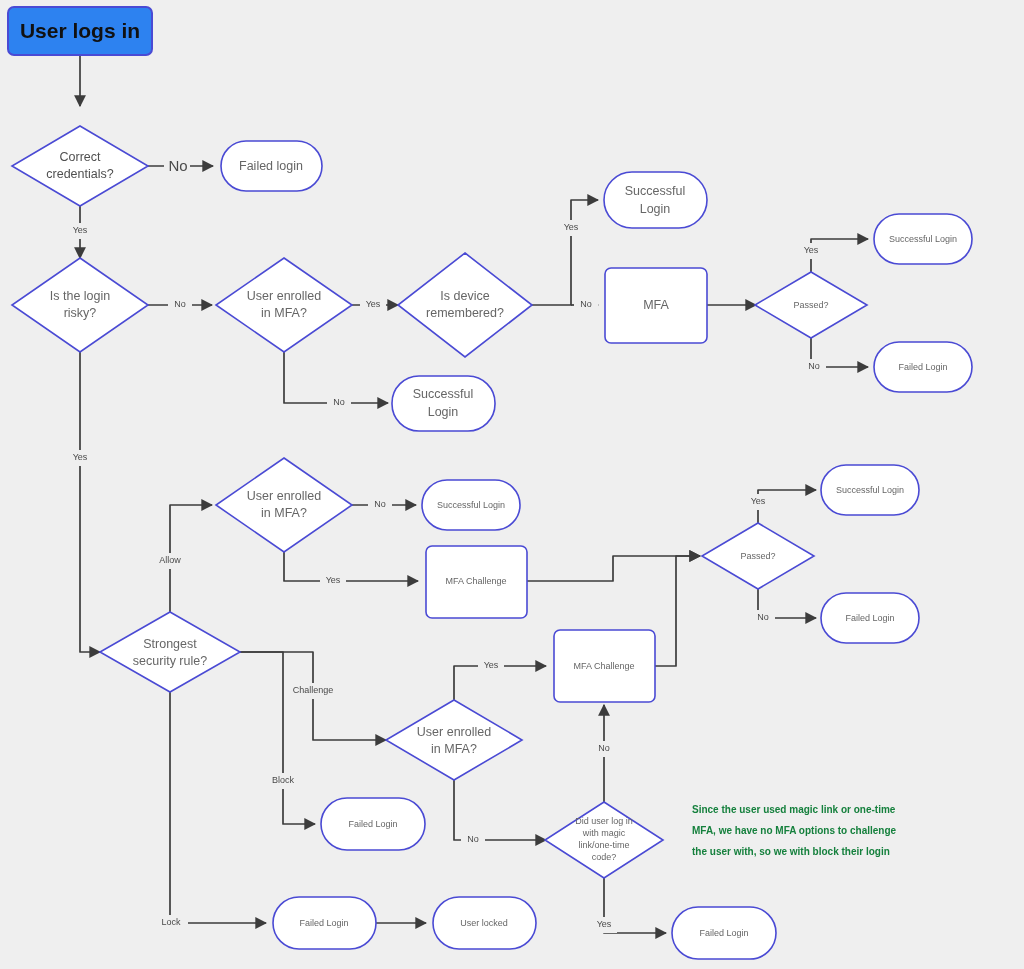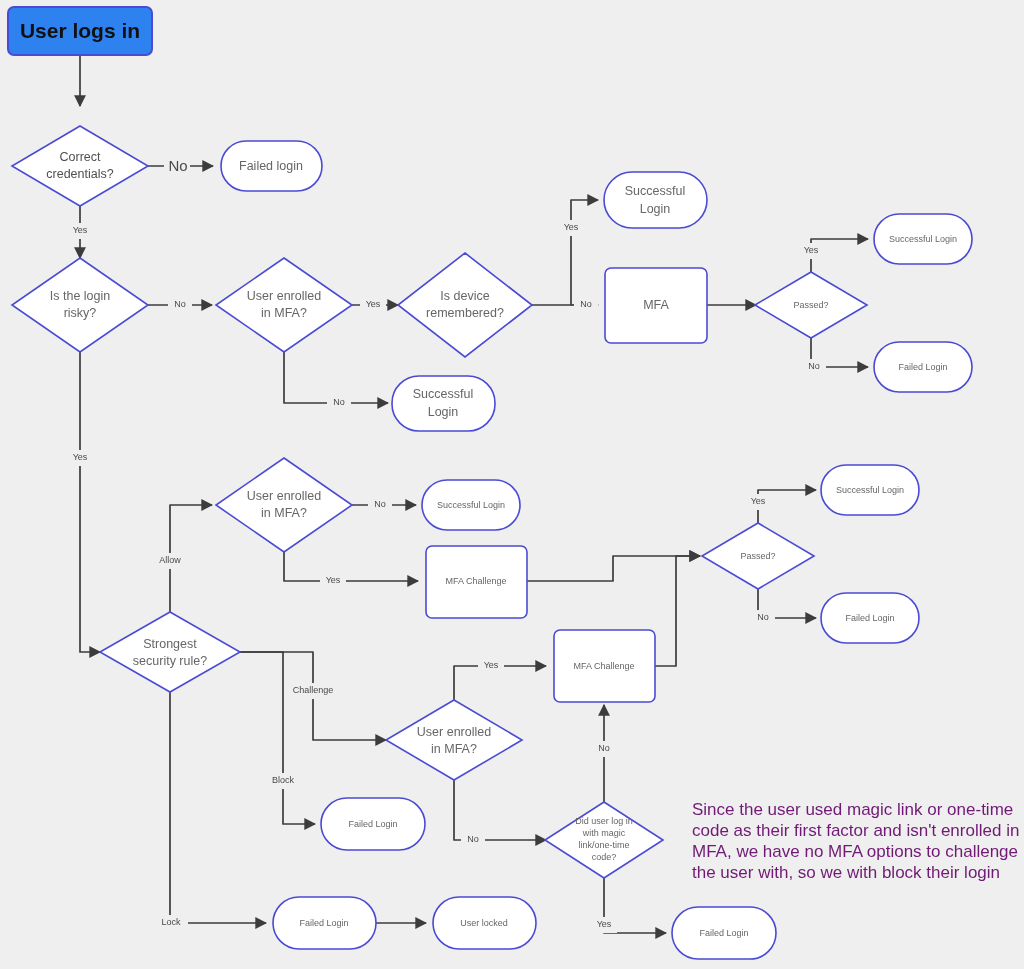--- a/index.html
+++ b/index.html
@@ -60,24 +60,24 @@
     fill: #4a4a4a;
     font-family: "Liberation Sans", sans-serif;
     text-anchor: middle;
     dominant-baseline: middle;
     font-size: 9px;
   }
   .edge-label.big { font-size: 15px; }
   .annotation {
     position: absolute;
     font-family: "Liberation Sans", sans-serif;
-    font-weight: normal;
-    font-size: 17px;
+    font-weight: bold;
+    font-size: 10px;
     line-height: 21px;
-    color: #701a75;
+    color: #15803d;
   }
 </style>
 </head>
 <body>
 
 <div id="canvas-wrap">
 
 <svg id="flow" viewBox="0 0 1024 969" xmlns="http://www.w3.org/2000/svg">
   <defs>
     <marker id="arrow" viewBox="0 0 10 10" refX="9" refY="5" markerWidth="7" markerHeight="7" orient="auto-start-reverse">
@@ -323,18 +323,17 @@
   </g>
 
   <g>
     <rect class="node-shape" x="433" y="897" width="103" height="52" rx="26"></rect>
     <text class="node-label sz-sm" x="484" y="924">User locked</text>
   </g>
 </svg>
 
 <div class="annotation" style="left:692px; top:799px; width:330px;">
   <div>Since the user used magic link or one-time</div>
-  <div>code as their first factor and isn't enrolled in</div>
   <div>MFA, we have no MFA options to challenge</div>
   <div>the user with, so we with block their login</div>
 </div>
 
 </div>
 
 </body></html>

